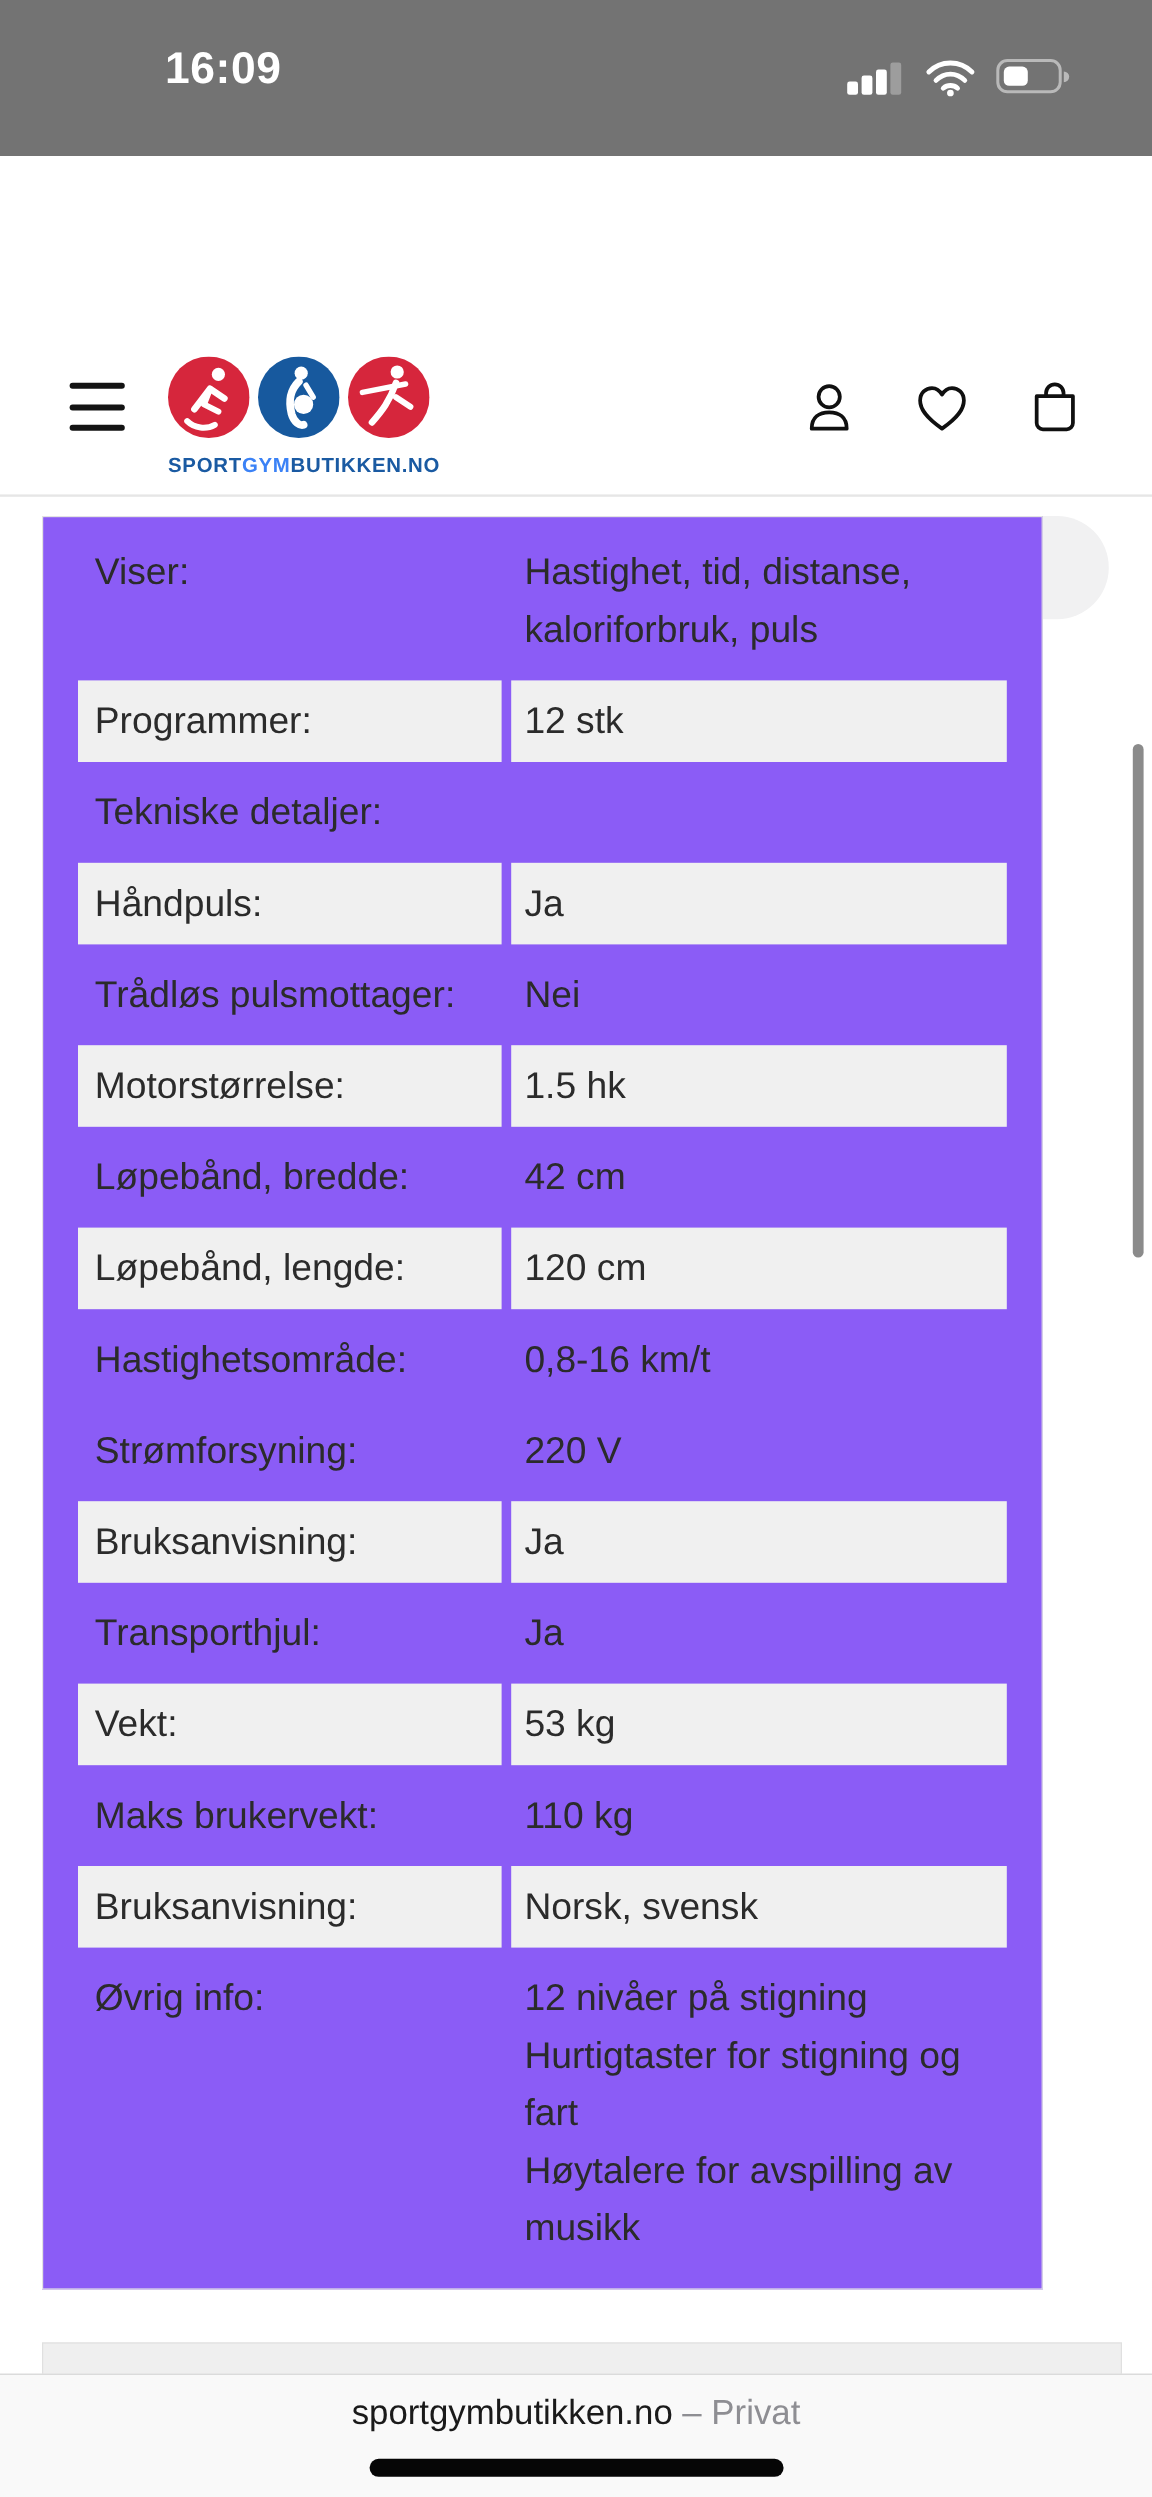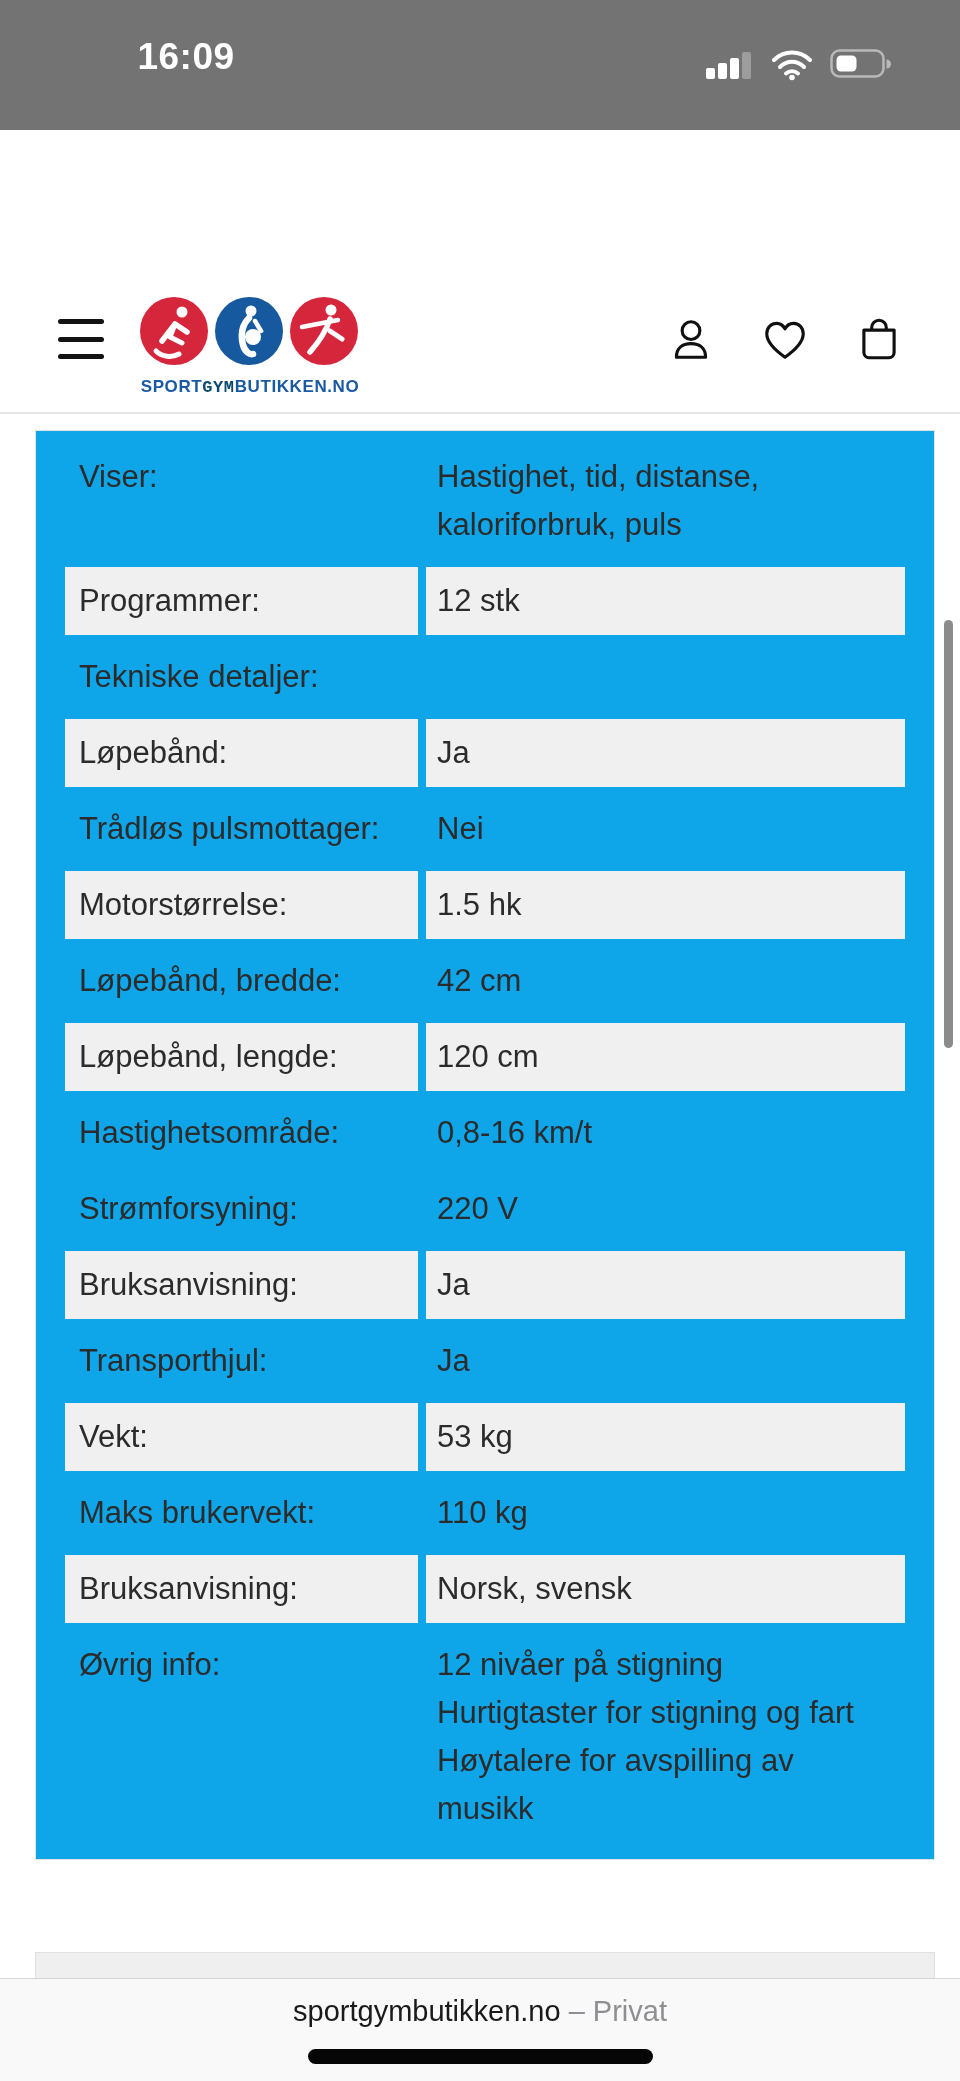--- a/index.html
+++ b/index.html
@@ -29,43 +29,43 @@
   .hamburger { position:absolute; left:58px; top:189px; width:46px; height:40px; display:flex; flex-direction:column; justify-content:space-between; cursor:pointer; }
   .hamburger .bar { width:46px; height:5px; background:#131313; border-radius:3px; }
 
   .logo { position:absolute; left:140px; top:167px; width:220px; cursor:pointer; }
   .logo-circles { display:flex; gap:7px; }
   .logo-text {
     margin-top:8px; text-align:center; font-size:17px; font-weight:800;
     letter-spacing:0.6px; white-space:nowrap;
   }
   .logo-text .blue { color:#1a5aa2; }
-  .logo-text .red  { color:#0c4a6e;font-family:Liberation Mono, monospace; }
+  .logo-text .red  { color:#3b82f6; }
 
   .header-icons { position:absolute; right:56px; top:184px; display:flex; gap:44px; }
   .header-icon { width:50px; height:52px; cursor:pointer; }
   .header-icon svg { width:100%; height:100%; }
 
   .search-pill {
     position:absolute; left:36px; top:300px; width:888px; height:86px;
     background:#f1f1f2; border-radius:43px;
   }
   .search-pill svg { position:absolute; left:92px; top:18px; width:50px; height:52px; }
   .search-input {
     position:absolute; inset:0; width:100%; height:100%;
     background:transparent; border:none; outline:none;
     text-align:center; font-family:"Liberation Sans", sans-serif;
     font-size:31px; color:#1c1c1e;
   }
   .search-input::placeholder { color:#1c1c1e; opacity:1; }
 
   
   .spec-card {
-    position:absolute; left:35px; top:430px; width:900px;
-    background:#0ea5e9; border:1px solid #e3e3e3;
+    position:absolute; left:35px; top:430px; width:834px;
+    background:#8b5cf6; border:1px solid #e3e3e3;
     padding:4px 21px 8px 21px;
   }
   table.spec-table {
     width:100%; border-collapse:separate; border-spacing:8px;
     table-layout:fixed; font-size:31px; line-height:48px; color:#2b2b2b;
   }
   td.label { width:353px; padding:10px 6px 10px 14px; vertical-align:top; }
   td.value { padding:10px 14px 10px 11px; vertical-align:top; white-space:pre-line; }
   tr.shaded td { background:#f0f0f0; }
 
@@ -208,21 +208,21 @@
   </tr>
         <tr class="shaded">
     <td class="label">Programmer:</td>
     <td class="value">12 stk</td>
   </tr>
         <tr>
     <td class="label">Tekniske detaljer:</td>
     <td class="value"></td>
   </tr>
         <tr class="shaded">
-    <td class="label">Løpebånd:</td>
+    <td class="label">Håndpuls:</td>
     <td class="value">Ja</td>
   </tr>
         <tr>
     <td class="label">Trådløs pulsmottager:</td>
     <td class="value">Nei</td>
   </tr>
         <tr class="shaded">
     <td class="label">Motorstørrelse:</td>
     <td class="value">1.5 hk</td>
   </tr>

